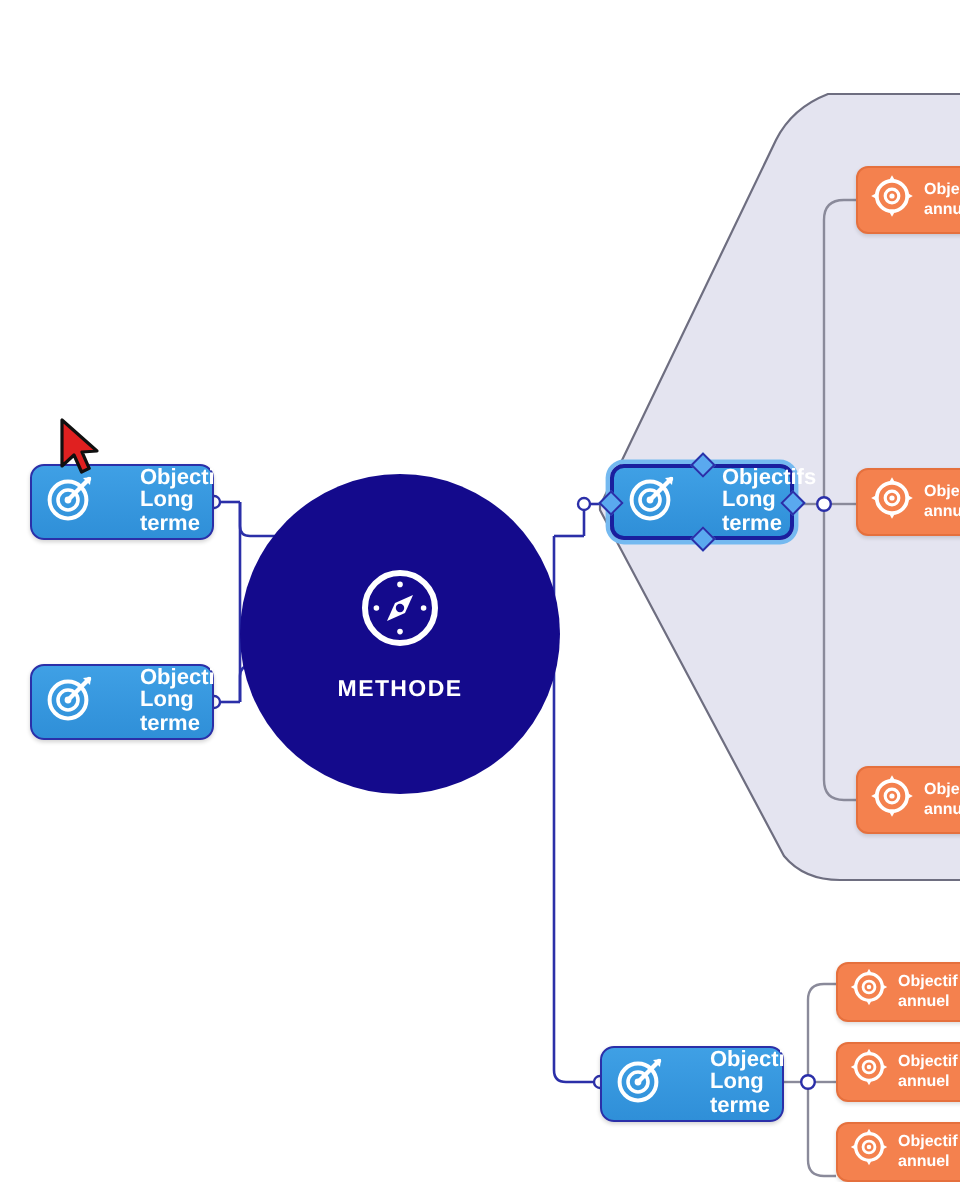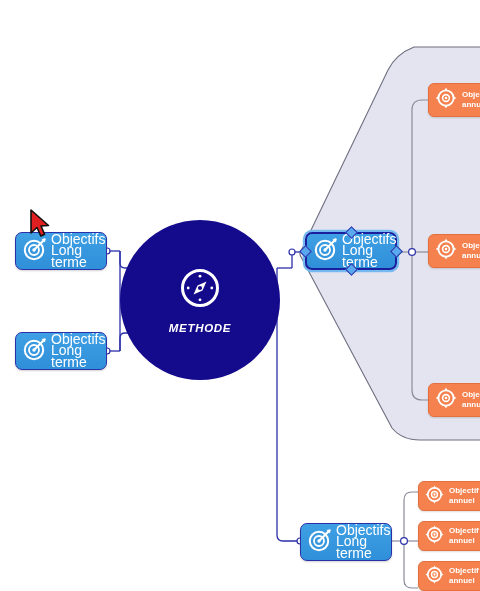--- a/index.html
+++ b/index.html
@@ -60,24 +60,24 @@
   .blue {
     height: 38px;
     border-radius: 7px;
     background: linear-gradient(180deg, #3fa0e5 0%, #2f8fd8 100%);
     border: 1.6px solid #2b2fa8;
     padding: 0 8px 0 6px;
     box-shadow: 0 1px 2px rgba(0,0,0,0.18);
   }
   .blue .lbl {
     color: #ffffff;
-    font-size: 14px;
-    font-weight: normal;
+    font-size: 11px;
+    font-weight: bold;
     line-height: 11.5px;
-    margin-left: 3px;
+    margin-left: 22px;
     white-space: pre-line;
   }
 
   
   .blue.selected {
     border: 2.2px solid #1a1f9e;
     box-shadow: 0 0 0 2.2px #74b9f0;
   }
   .handle {
     position: absolute;
@@ -173,21 +173,21 @@
       <path d="M 404 541 L 418 541"></path>
       <path d="M 404 580 Q 404 588 412 588 L 418 588"></path>
       <path d="M 404 500 L 404 580"></path>
     </g>
     <g fill="#ffffff" stroke="#2b2fa8" stroke-width="1.2">
       <circle cx="412" cy="252" r="3.4"></circle>
       <circle cx="404" cy="541" r="3.4"></circle>
     </g>
   </svg>
 
-  <div class="node hub" style="left:120px; top:220px;font-style:italic;">
+  <div class="node hub" style="left:120px; top:237px;">
     <span class="hub-icon">
       <svg width="46" height="46" viewBox="0 0 46 46" xmlns="http://www.w3.org/2000/svg">
         <circle cx="23" cy="23" r="17.5" fill="none" stroke="#ffffff" stroke-width="3"></circle>
         <path d="M 29.5 16.5 L 25.5 25.5 L 16.5 29.5 L 20.5 20.5 Z" fill="#ffffff"></path>
         <circle cx="23" cy="23" r="2.1" fill="#140a8c"></circle>
         <circle cx="23" cy="11.2" r="1.4" fill="#ffffff"></circle>
         <circle cx="23" cy="34.8" r="1.4" fill="#ffffff"></circle>
         <circle cx="11.2" cy="23" r="1.4" fill="#ffffff"></circle>
         <circle cx="34.8" cy="23" r="1.4" fill="#ffffff"></circle>
       </svg>

